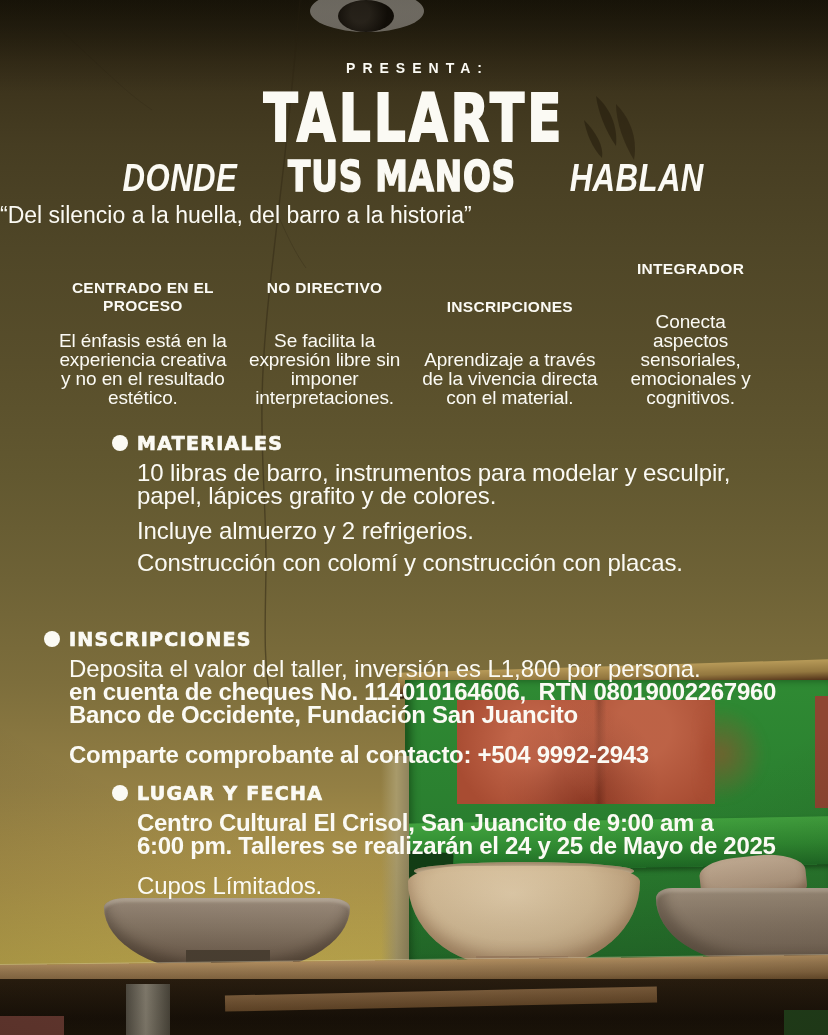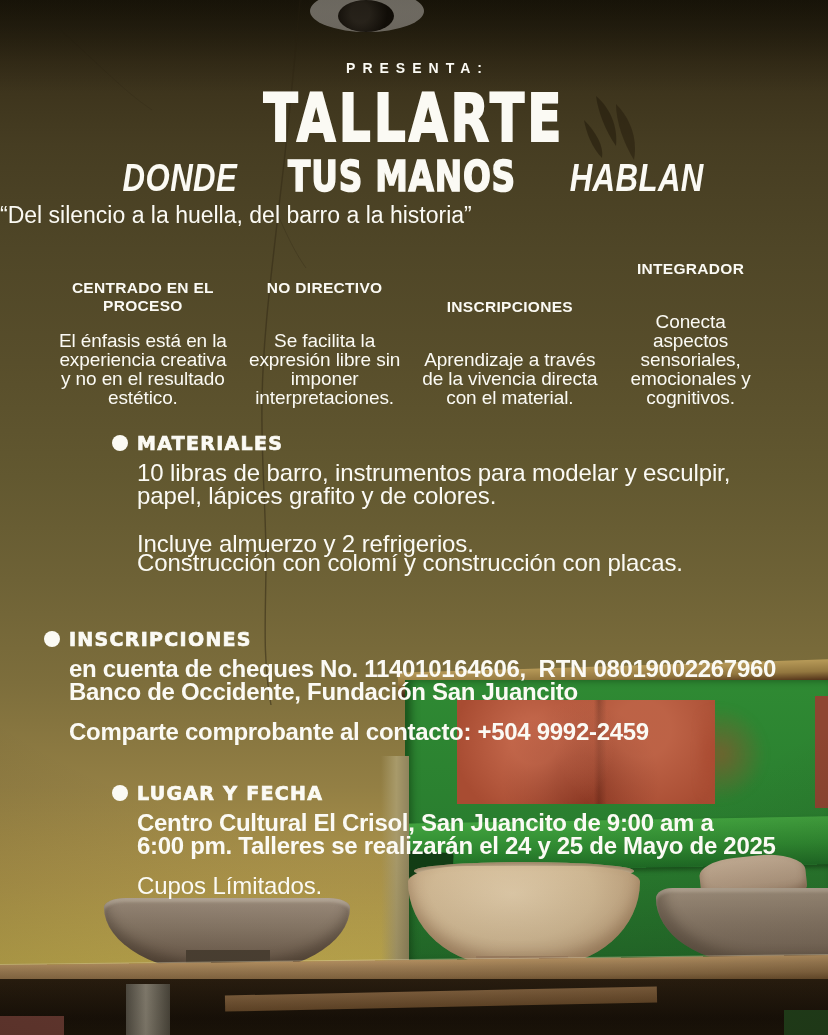--- a/index.html
+++ b/index.html
@@ -110,21 +110,21 @@
   
   .section{position:absolute;left:0;width:100%;box-sizing:border-box;padding-left:112px;}
   .sec-head{display:flex;align-items:center;margin-bottom:7px;}
   .bullet{width:16px;height:16px;border-radius:50%;background:#fbfaf4;margin-right:9px;flex:none;}
   .sec-title{font-family:"DejaVu Sans",sans-serif;font-size:19px;font-weight:800;
     letter-spacing:1.3px;-webkit-text-stroke:.7px #fbfaf4;
     display:inline-block;transform:scaleY(1.06);transform-origin:left center;white-space:nowrap;}
   .sec-body{padding-left:25px;}
   .sec-body .line{font-size:24px;line-height:23px;letter-spacing:-.1px;white-space:pre-wrap;}
   .sec-body .semibold{font-weight:700;letter-spacing:-.3px;}
-  .gap{margin-top:25px;}
+  .gap{margin-top:12px;}
   .gap-lg{margin-top:17px;}
   #sec-materiales{top:432px;} #sec-tecnicas{top:551px;}
   #sec-inscripciones{top:628px;padding-left:44px;} #sec-lugar{top:782px;}
 </style>
 </head>
 <body>
 
 <div class="poster">
 
   <div class="bg"></div>
@@ -220,23 +220,24 @@
         <div class="line">Construcción con colomí y construcción con placas.</div>
       </div>
     </div>
 
     <div class="section" id="sec-inscripciones">
       <div class="sec-head">
         <span class="bullet"></span>
         <span class="sec-title">INSCRIPCIONES</span>
       </div>
       <div class="sec-body">
+        <div class="line">Deposita el valor del taller, inversión es L1,800 por persona.</div>
         <div class="line semibold">en cuenta de cheques No. 114010164606,  RTN 08019002267960</div>
         <div class="line semibold">Banco de Occidente, Fundación San Juancito</div>
-        <div class="line semibold gap-lg">Comparte comprobante al contacto: +504 9992-2459</div>
+        <div class="line semibold gap-lg">Comparte comprobante al contacto: +504 9992-2943</div>
       </div>
     </div>
 
     <div class="section" id="sec-lugar">
       <div class="sec-head">
         <span class="bullet"></span>
         <span class="sec-title">LUGAR Y FECHA</span>
       </div>
       <div class="sec-body">
         <div class="line semibold">Centro Cultural El Crisol, San Juancito de 9:00 am a</div>

